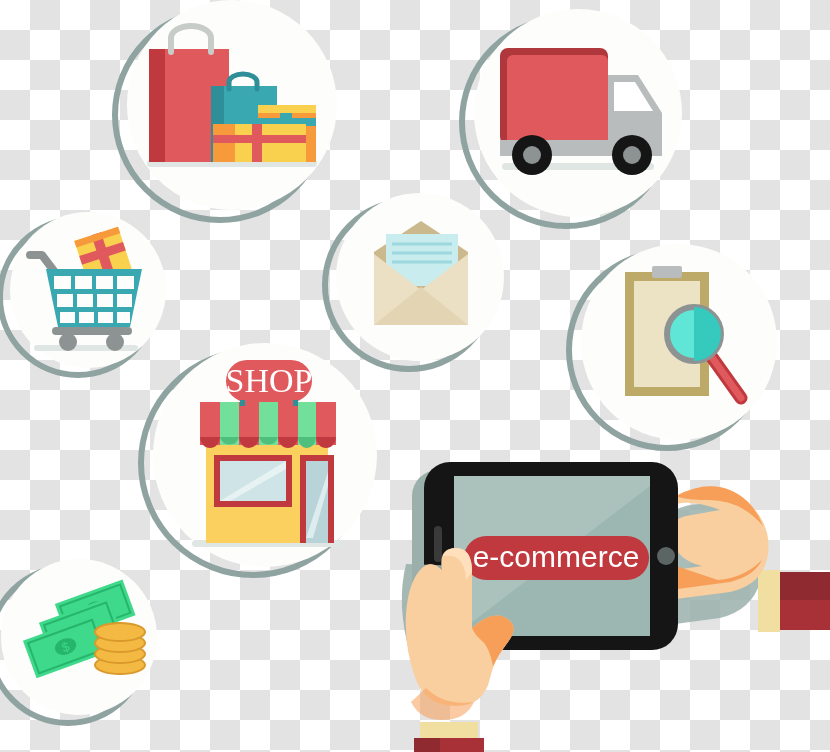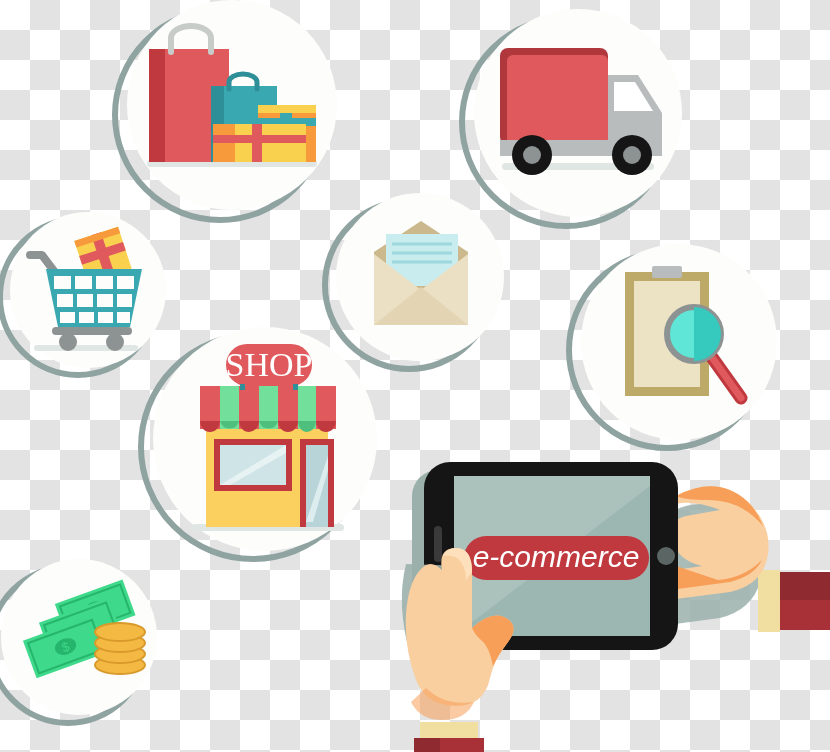--- a/index.html
+++ b/index.html
@@ -162,21 +162,21 @@
       </g>
       <g>
         <line x1="139" y1="116" x2="169" y2="158" stroke="#c0393f" stroke-width="13" stroke-linecap="round"></line>
         <line x1="139" y1="116" x2="169" y2="158" stroke="#e0595c" stroke-width="7" stroke-linecap="round"></line>
         <circle cx="122" cy="94" r="27" fill="#5fe6d6" stroke="#8d9292" stroke-width="6"></circle>
         <path d="M122 67 a27 27 0 0 1 0 54 z" fill="#36c9bd"></path>
       </g>
     </svg>
   </div>
 
-  <div class="node" style="left:150px;top:324px;text-align:right;">
+  <div class="node" style="left:150px;top:340px;text-align:right;">
     <svg width="244" height="240" viewBox="0 0 244 240">
       <circle cx="103" cy="123" r="112" fill="none" stroke="#8fa3a1" stroke-width="6"></circle>
       <circle cx="115" cy="115" r="112" fill="#fdfdfc"></circle>
       <rect x="42" y="200" width="152" height="7" rx="3.5" fill="#dfe6e4"></rect>
 
       <rect x="56" y="105" width="122" height="98" fill="#fcd05e"></rect>
 
       <g>
         <rect x="64" y="115" width="78" height="52" fill="#c0393f"></rect>
         <rect x="70" y="121" width="66" height="40" fill="#cfe4e7"></rect>
@@ -249,21 +249,21 @@
       <g>
         <ellipse cx="125" cy="110" rx="25" ry="9" fill="#f3b942"></ellipse>
         <ellipse cx="125" cy="110" rx="25" ry="9" fill="none" stroke="#d99a2b" stroke-width="2"></ellipse>
         <ellipse cx="125" cy="99" rx="25" ry="9" fill="#f3b942" stroke="#d99a2b" stroke-width="2"></ellipse>
         <ellipse cx="125" cy="88" rx="25" ry="9" fill="#f3b942" stroke="#d99a2b" stroke-width="2"></ellipse>
         <ellipse cx="125" cy="77" rx="25" ry="9" fill="#f3b942" stroke="#d99a2b" stroke-width="2"></ellipse>
       </g>
     </svg>
   </div>
 
-  <div class="node" style="left:398px;top:452px;font-style:italic;">
+  <div class="node" style="left:398px;top:452px;">
     <svg width="432" height="300" viewBox="0 0 432 300">
 
       <g>
 
         <path d="M272 60 q40 -20 70 10 q30 28 20 60 q-8 28 -40 36 l-60 8 l-6 -104 z" fill="#9bb0ab" opacity="0.85"></path>
 
         <rect x="372" y="120" width="62" height="58" fill="#a83137"></rect>
         <rect x="372" y="120" width="62" height="28" fill="#8f2a30"></rect>
 
         <rect x="360" y="118" width="22" height="62" fill="#f0dfa0"></rect>

